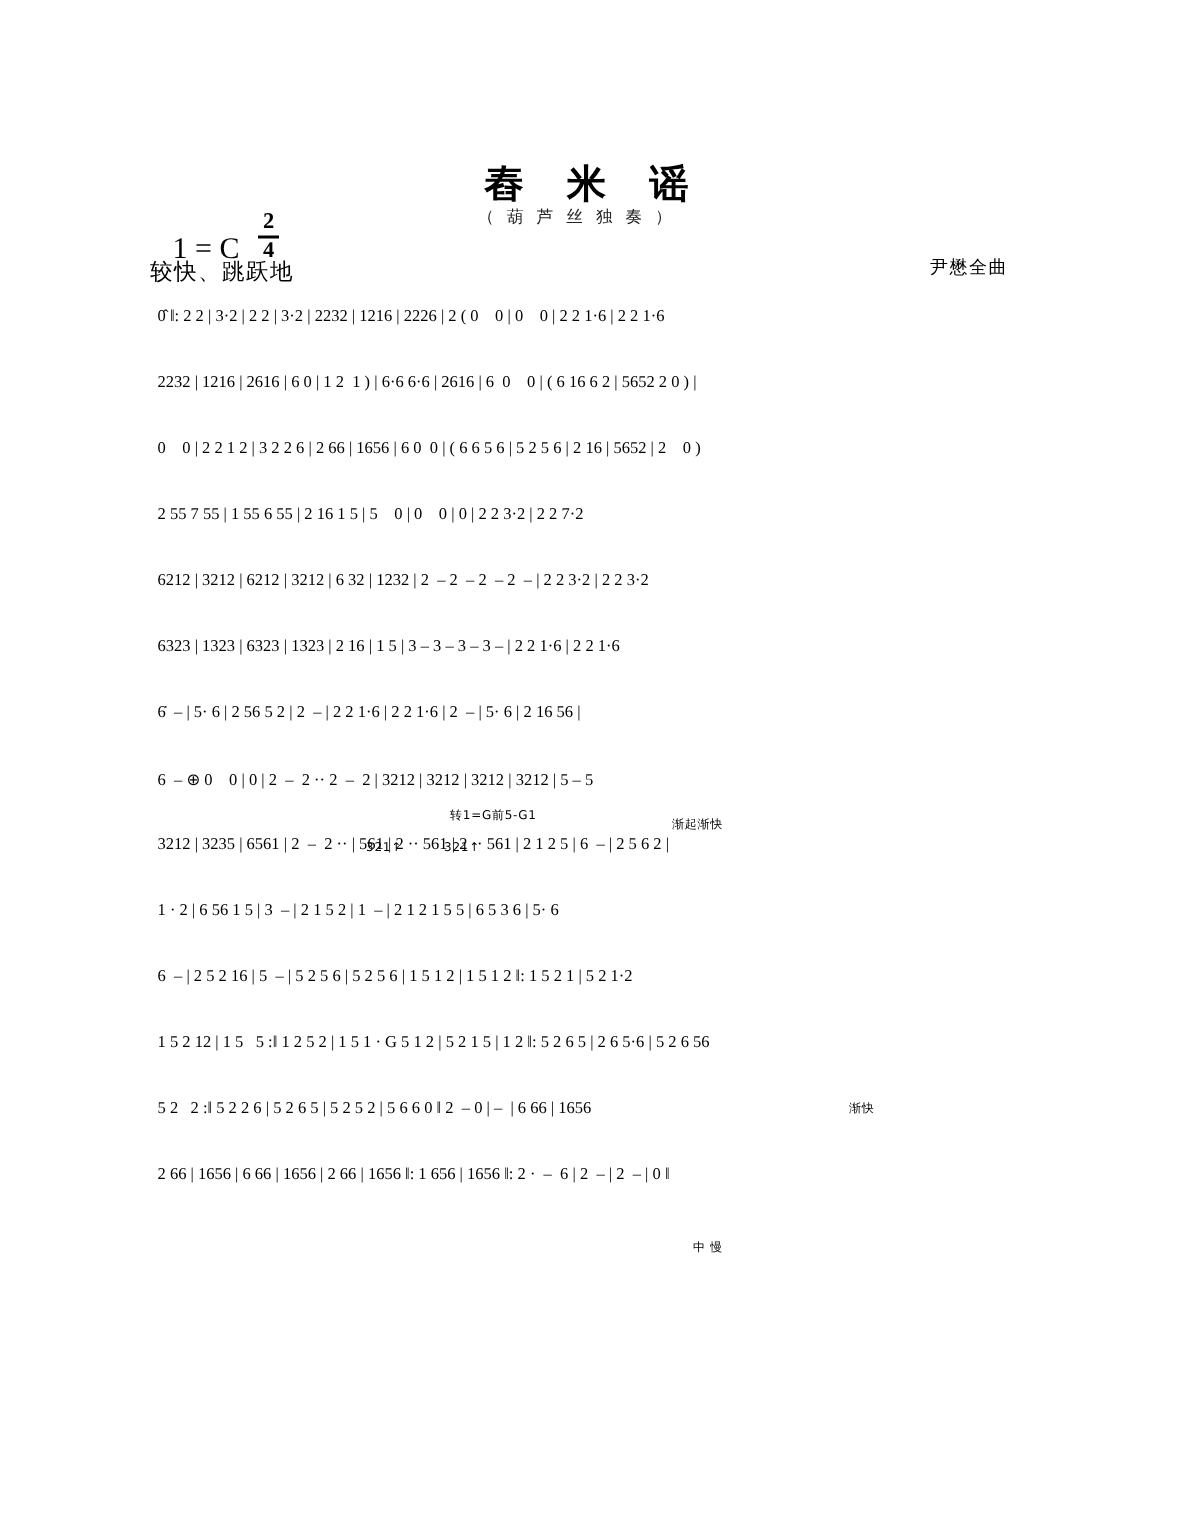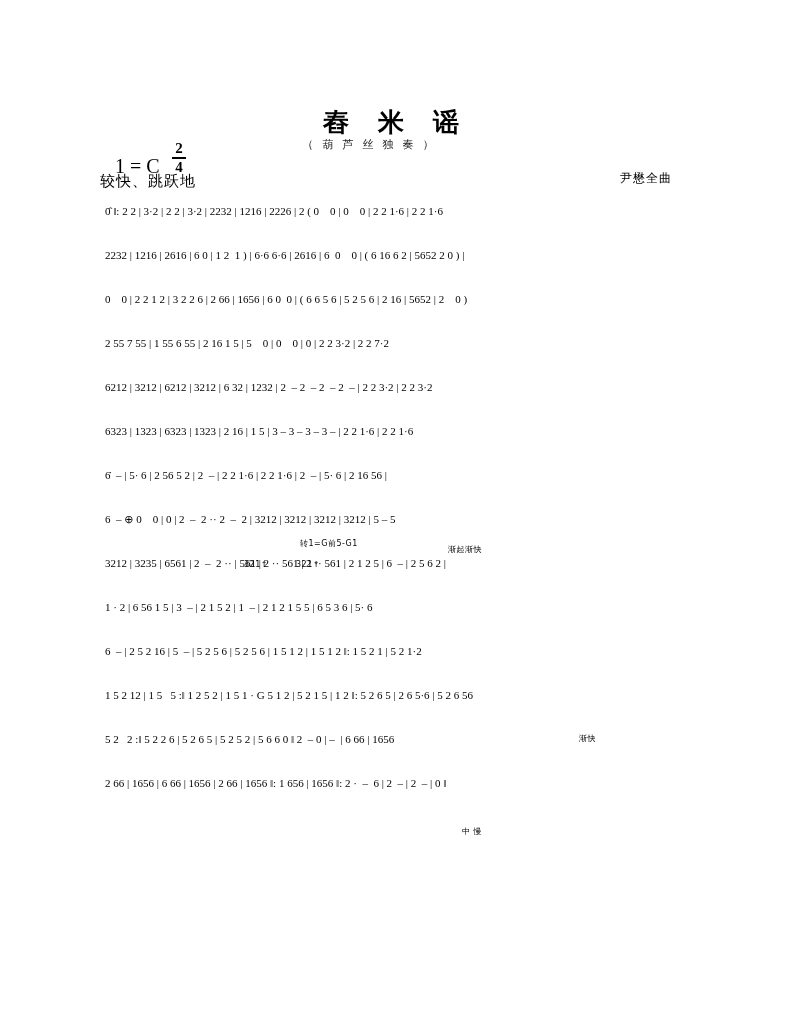--- a/index.html
+++ b/index.html
@@ -10,22 +10,22 @@
   }
   .sheet{position:absolute;inset:0;}
 
   .title{
     position:absolute;top:105px;left:0;width:792px;text-align:center;
     font-family:"DejaVu Sans", sans-serif;
     font-size:26px;font-weight:bold;letter-spacing:10px;
   }
   .subtitle{
     position:absolute;top:137px;left:0;width:739px;text-align:center;
-    font-family:Liberation Sans, sans-serif;
-    font-size:11px;letter-spacing:3px;color:#222;
+    font-family:Liberation Serif, serif;
+    font-size:11px;letter-spacing:3px;color:#222;padding-left:15px;
   }
 
   .keysig{
     position:absolute;left:115px;top:155px;
     font-family:"Liberation Serif", serif;font-size:20px;font-weight:normal;
   }
   .meter{
     position:absolute;left:172px;top:141px;
     font-size:15px;font-weight:bold;text-align:center;line-height:1.0;
   }
@@ -89,16 +89,16 @@
     <div class="line">6  – | 2 5 2 16 | 5  – | 5 2 5 6 | 5 2 5 6 | 1 5 1 2 | 1 5 1 2 ‖: 1 5 2 1 | 5 2 1·2</div>
     <div class="line">1 5 2 12 | 1 5   5 :‖ 1 2 5 2 | 1 5 1 · G 5 1 2 | 5 2 1 5 | 1 2 ‖: 5 2 6 5 | 2 6 5·6 | 5 2 6 56</div>
     <div class="line">5 2   2 :‖ 5 2 2 6 | 5 2 6 5 | 5 2 5 2 | 5 6 6 0 ‖ 2  – 0 | –  | 6 66 | 1656</div>
     <div class="line">2 66 | 1656 | 6 66 | 1656 | 2 66 | 1656 ‖: 1 656 | 1656 ‖: 2 ·  –  6 | 2  – | 2  – | 0 ‖</div>
   </div>
 
   <div class="anno" style="left:300px;top:538px;">转1=G前5-G1</div>
   <div class="anno" style="left:448px;top:544px;font-family:Liberation Serif, serif;">渐起渐快</div>
   <div class="anno" style="left:244px;top:560px;">321↑</div>
   <div class="anno" style="left:296px;top:560px;">321↑</div>
-  <div class="anno" style="left:579px;top:733px;">渐快</div>
+  <div class="anno" style="left:566px;top:733px;">渐快</div>
   <div class="anno" style="left:462px;top:826px;">中  慢</div>
 
 </div>
 
 </body></html>

